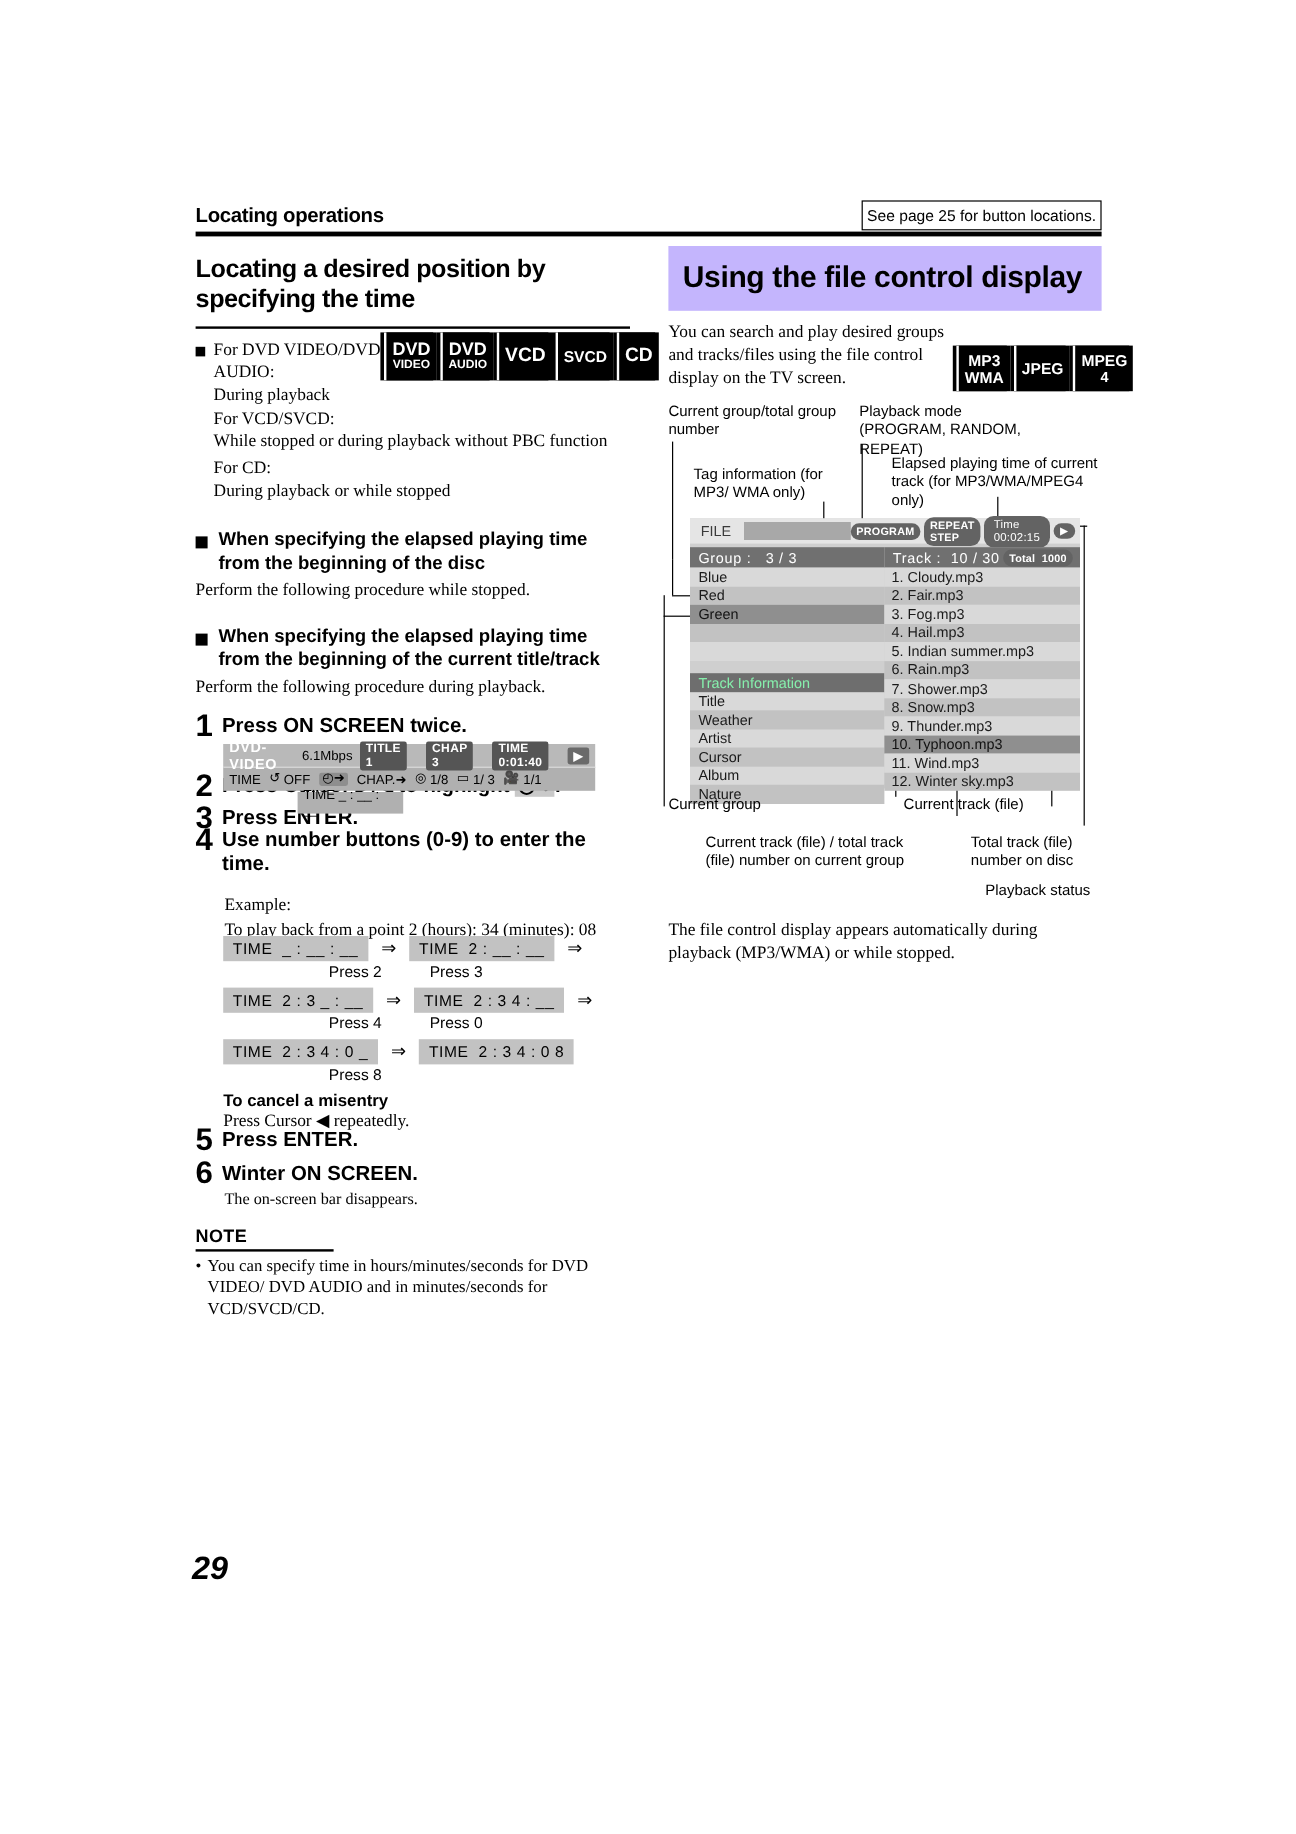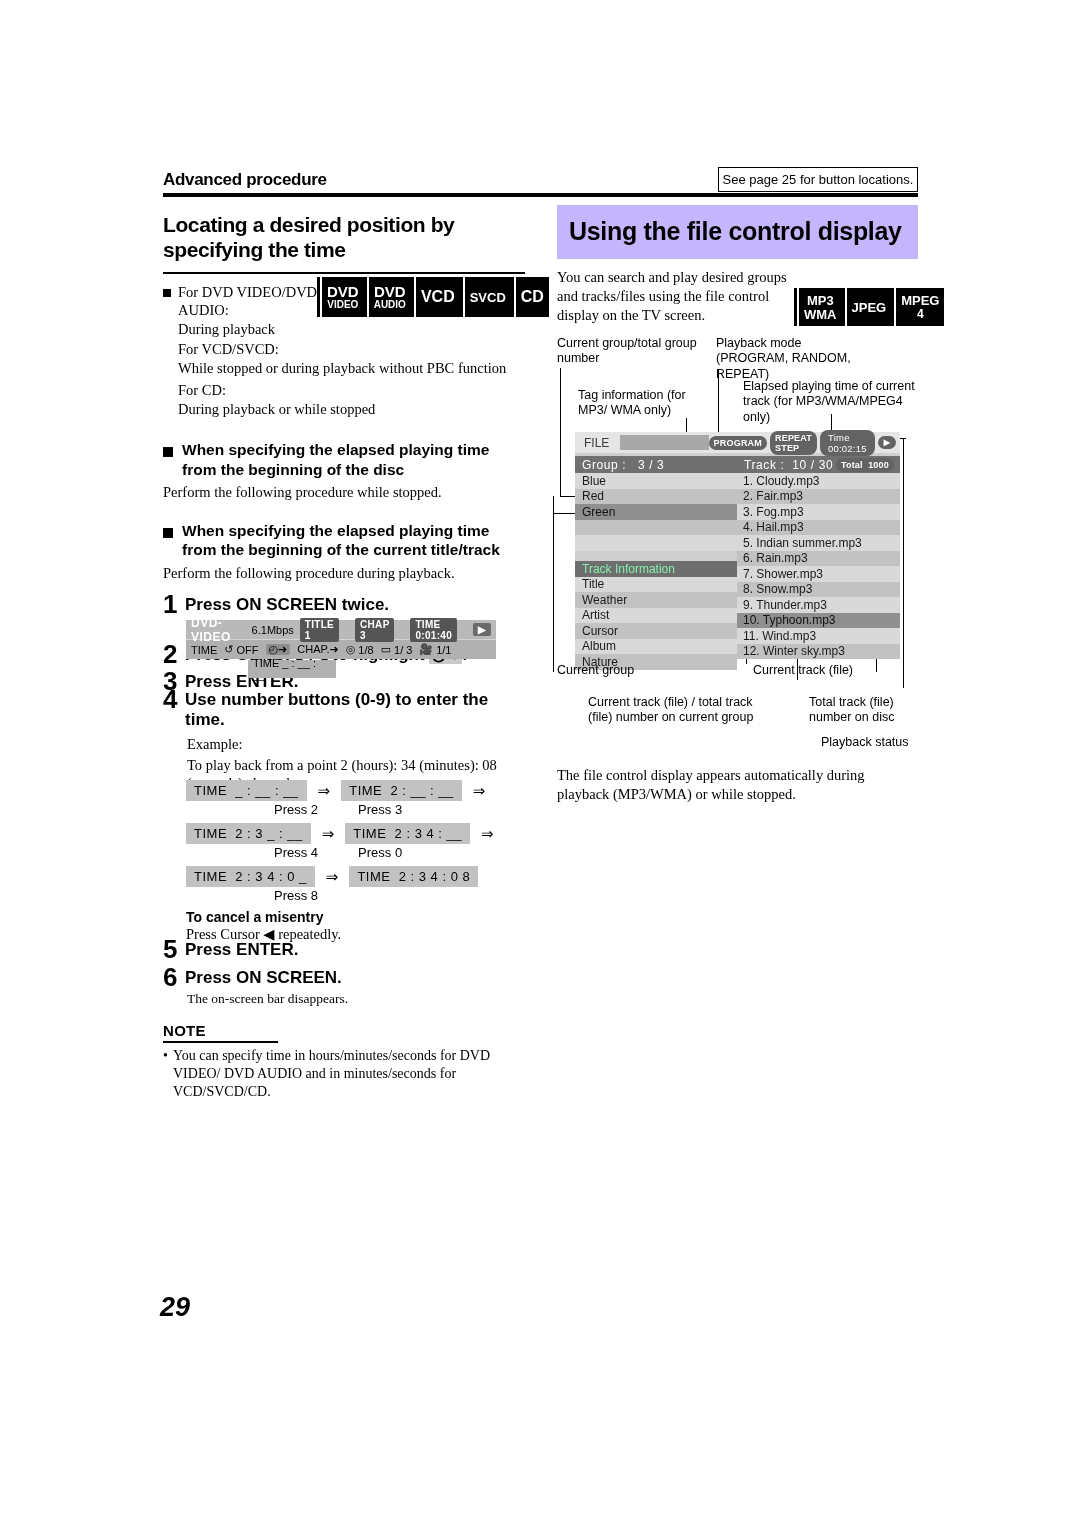--- a/index.html
+++ b/index.html
@@ -226,21 +226,21 @@
     position:absolute; left:160px; top:1292px;
     font-family:"Liberation Sans", sans-serif;
     font-weight:bold; font-style:italic; font-size:27px;
   }
 </style>
 </head>
 <body>
 
 <div class="page">
 
-  <div class="section-label">Advanced procedure</div>
+  <div class="section-label">Locating operations</div>
   <div class="see-page-box">See page 25 for button locations.</div>
   <div class="hdr-rule"></div>
 
   <div class="col-left">
 
     <h1 class="title-left">Locating a desired position by specifying the time</h1>
     <div class="rule-thin"></div>
 
     <div class="bullet-row">
       <div class="bullet-sq"></div>
@@ -344,21 +344,21 @@
       </span>
     </div>
     <div class="osd-row3">TIME  _ : __ : __</div>
   </div>
 
   <div style="position:absolute;left:163px;top:680px;width:362px;">
     <div class="step">
       <div class="step-num">4</div>
       <div class="step-txt" style="width:330px;">Use number buttons (0-9) to enter the time.</div>
     </div>
-    <div style="margin-left:24px;margin-top:6px;">
+    <div style="margin-left:24px;margin-top:16px;">
       <div class="serif-txt">Example:</div>
       <div class="serif-txt" style="margin-top:2px;">To play back from a point 2 (hours): 34 (minutes): 08 (seconds) elapsed</div>
     </div>
   </div>
 
   <div class="time-flow">
     <div class="tf-line">
       <span class="tchip">TIME  _ : __ : __</span>
       <span class="arrow">⇒</span>
       <span class="tchip">TIME  2 : __ : __</span>
@@ -393,21 +393,21 @@
     <div class="serif-txt"><span>Press Cursor </span><span>◀</span><span> repeatedly.</span></div>
   </div>
 
   <div style="position:absolute;left:163px;top:930px;width:362px;">
     <div class="step">
       <div class="step-num">5</div>
       <div class="step-txt">Press ENTER.</div>
     </div>
     <div class="step" style="margin-top:3px;">
       <div class="step-num">6</div>
-      <div class="step-txt">Press ON SCREEN.</div>
+      <div class="step-txt">Winter ON SCREEN.</div>
     </div>
     <div class="step-sub">The on-screen bar disappears.</div>
 
     <div style="margin-top:14px;">
       <div class="note-head">NOTE</div>
       <div class="note-rule"></div>
       <div class="note-item">
         <span class="dot">•</span>
         <span style="width:340px;">You can specify time in hours/minutes/seconds for DVD VIDEO/ DVD AUDIO and in minutes/seconds for VCD/SVCD/CD.</span>
       </div>

